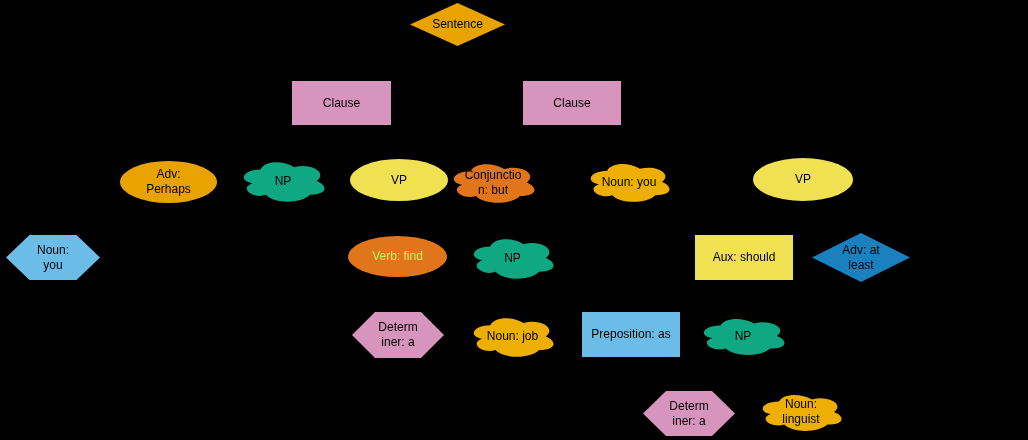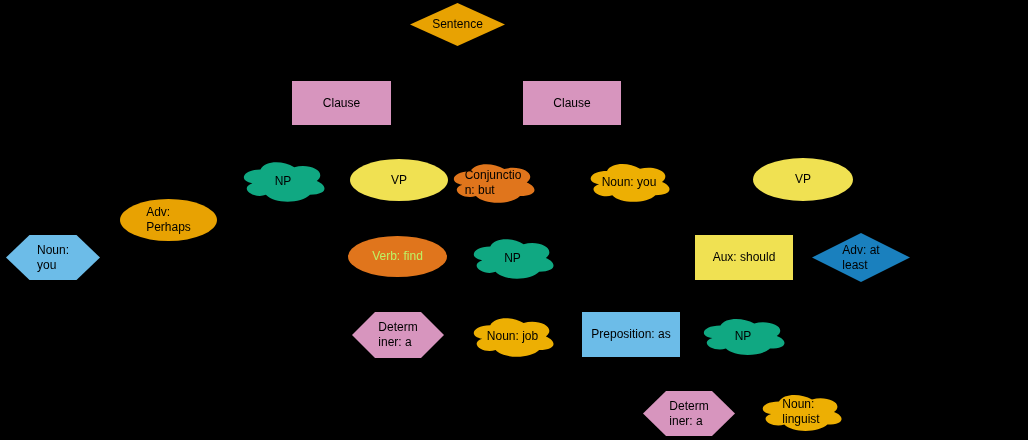--- a/index.html
+++ b/index.html
@@ -26,21 +26,21 @@
   }
   .node-label {
     position: absolute;
     left: 0;
     top: 0;
     right: 0;
     bottom: 0;
     display: flex;
     align-items: center;
     justify-content: center;
-    text-align: left;
+    text-align: center;
     white-space: pre-line;
     font-size: 12px;
     line-height: 1.25;
     color: #000000;
     pointer-events: none;
   }
 </style>
 </head>
 <body>
 
@@ -56,21 +56,21 @@
         <rect x="0" y="0" width="100" height="60"></rect>
       </svg>
       <span class="node-label" style="color:#000000">Clause</span>
     </div>
     <div class="node" style="left: 523px; top: 81px; width: 98px; height: 44px;">
       <svg viewBox="0 0 100 60" preserveAspectRatio="none" style="fill:#D795BE">
         <rect x="0" y="0" width="100" height="60"></rect>
       </svg>
       <span class="node-label" style="color:#000000">Clause</span>
     </div>
-    <div class="node" style="left: 120px; top: 161px; width: 97px; height: 42px; margin-top: 38px;">
+    <div class="node" style="left: 120px; top: 161px; width: 97px; height: 42px;">
       <svg viewBox="0 0 100 60" preserveAspectRatio="none" style="fill:#E8A202">
         <ellipse cx="50" cy="30" rx="50" ry="30"></ellipse>
       </svg>
       <span class="node-label" style="color:#000000">Adv:
 Perhaps</span>
     </div>
     <div class="node" style="left: 238px; top: 158px; width: 90px; height: 46px;">
       <svg viewBox="0 0 100 60" preserveAspectRatio="none" style="fill:#10A882">
         <path d="M25,15 C5,15 0,30 16,33 C0,39.6 18,54 31,48 C40,60 70,60 80,48 C100,48 100,36 87.5,30 C100,18 80,6 62.5,12 C50,3 30,3 25,15 Z"></path>
       </svg>

